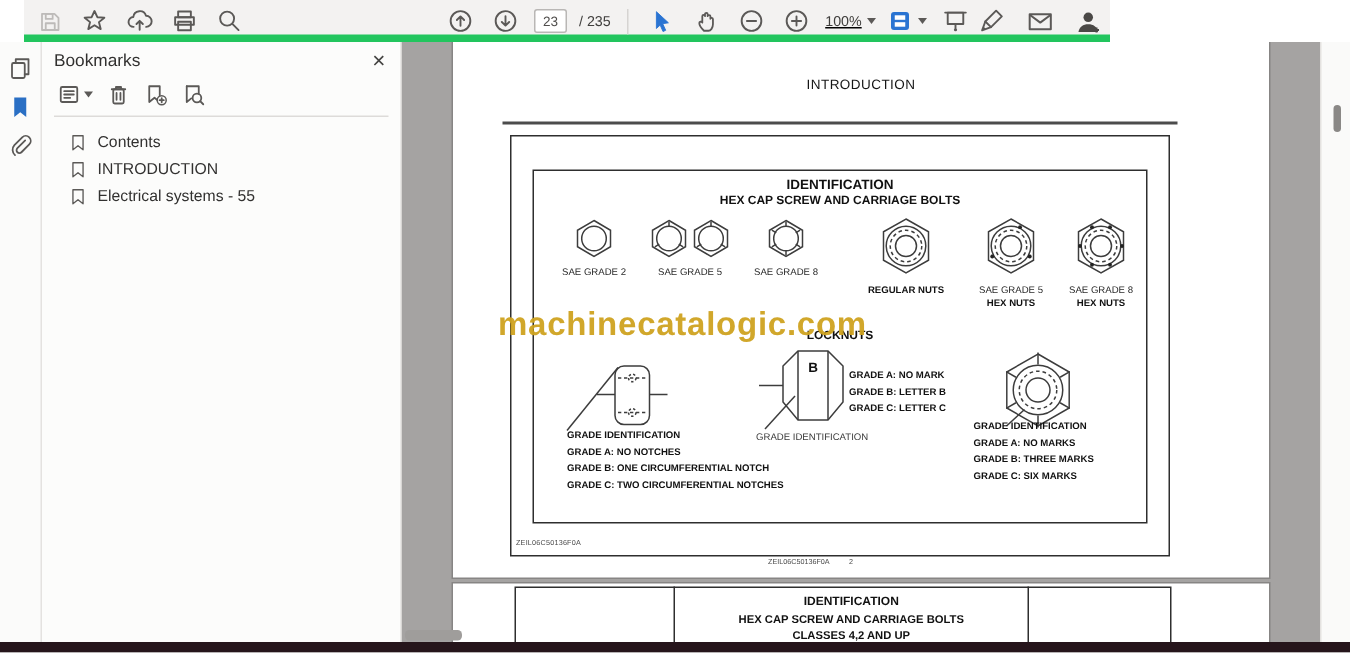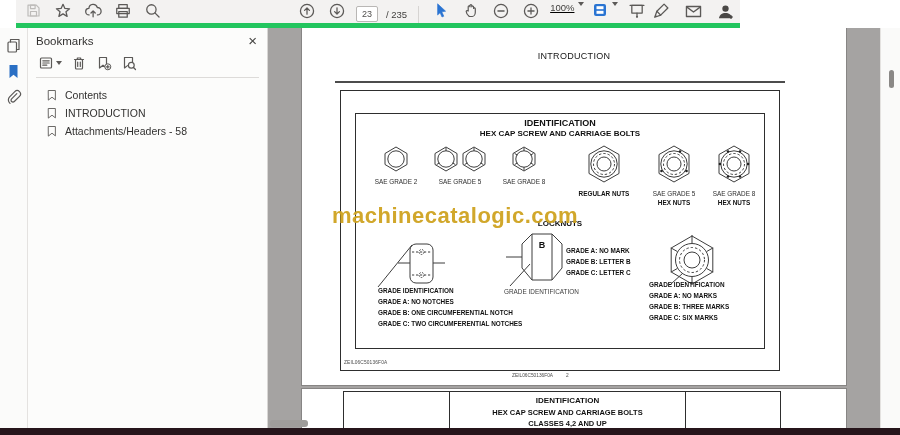--- a/index.html
+++ b/index.html
@@ -7,21 +7,21 @@
     font-family:"Liberation Sans", sans-serif; }
   .app { position:relative; width:900px; height:435px; }
 
   
   .toolbar { position:absolute; left:0; top:0; width:724px; height:28px;
     background:#f3f2f1; border-bottom:5px solid #22c55e;margin-left:16px; }
   .tb-group { position:absolute; top:0; height:28px; display:flex; align-items:center; }
   .tb-left { left:6px; gap:8px; }
   .tb-center { left:280px; gap:8px; }
   .tb-right { right:4px; gap:10px; }
-  .tb-btn { display:flex; justify-content:center; gap:2px;
+  .tb-btn { display:flex; align-items:center; justify-content:center; gap:2px;
     height:24px; min-width:22px; border-radius:3px; cursor:pointer;text-decoration:underline; }
   .tb-btn svg { display:block; }
   .s { stroke:#5b5957; fill:none; stroke-width:1.2; stroke-linecap:round; stroke-linejoin:round; }
   .s-dis { stroke:#bdbbb9; fill:none; stroke-width:1.2; stroke-linecap:round; stroke-linejoin:round; }
   .caret { width:0; height:0; border-left:3.5px solid transparent;
     border-right:3.5px solid transparent; border-top:4px solid #5b5957; margin-left:2px; }
   .tb-divider { width:1px; height:17px; background:#d6d4d2; margin:0 3px; }
   .page-box { min-width:22px; height:16px; border:1px solid #b9b7b5; background:#fff;
     border-radius:2px; font-size:9px; color:#514f4d; display:flex; align-items:center;
     justify-content:center; padding:0 3px; }
@@ -289,21 +289,21 @@
       <div class="sb-item">
         <svg width="12" height="12" viewBox="0 0 16 16">
             <path class="s" d="M3.5 2h9v12.5l-4.5-3.6-4.5 3.6z"></path>
           </svg>
         <span class="lbl">INTRODUCTION</span>
       </div>
       <div class="sb-item">
         <svg width="12" height="12" viewBox="0 0 16 16">
             <path class="s" d="M3.5 2h9v12.5l-4.5-3.6-4.5 3.6z"></path>
           </svg>
-        <span class="lbl">Attachments/Headers - 58</span>
+        <span class="lbl">Electrical systems - 55</span>
       </div>
     </div>
   </div>
 
   <div class="doc-pane">
 
     <div class="page page1">
       <div class="doc-heading">INTRODUCTION</div>
       <div class="rule"></div>
 

